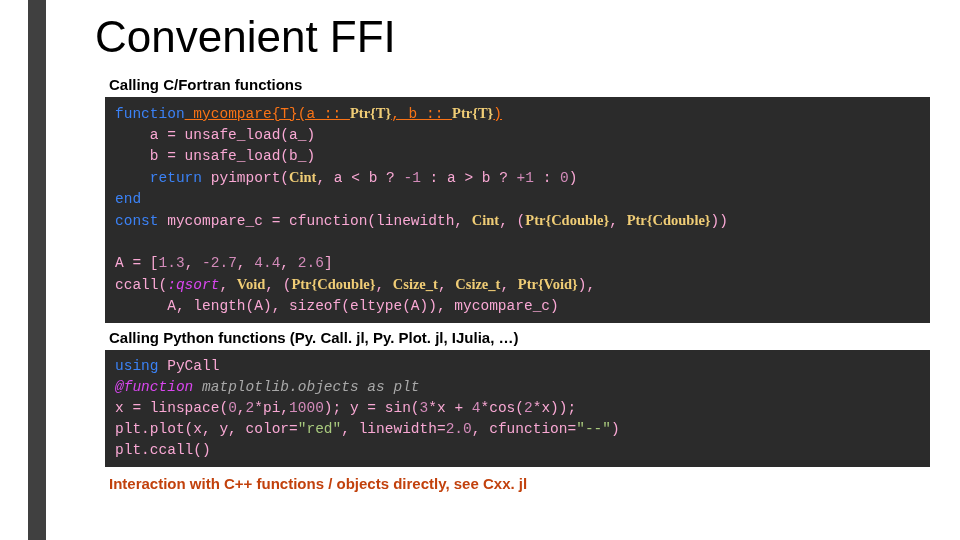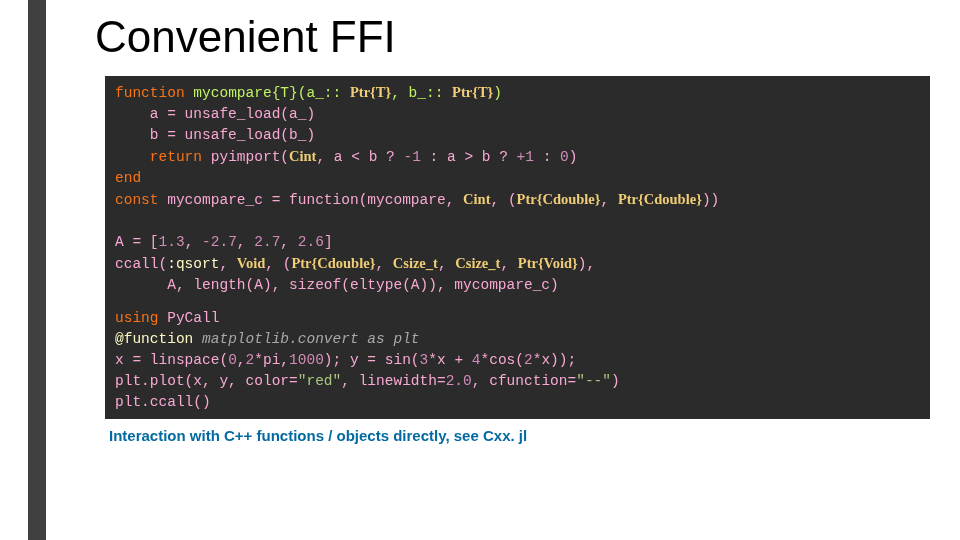--- a/index.html
+++ b/index.html
@@ -2,64 +2,66 @@
 <html><head>
 <meta charset="utf-8">
 <style>
   * { margin: 0; padding: 0; box-sizing: border-box; }
   html, body { width: 960px; height: 540px; background: #fff; font-family: Arial, Helvetica, sans-serif; overflow: hidden; }
   .slide { position: relative; width: 960px; height: 532px; background: #fff; }
   .left-bar { position: absolute; left: 28px; top: 0; width: 18px; height: 540px; background: #404040; }
   .content { position: absolute; left: 95px; right: 30px; top: 12px; }
   h1 { font-size: 44px; font-weight: 400; color: #000; margin-bottom: 14px; letter-spacing: 0px; }
   .sub { font-size: 15px; font-weight: 700; color: #000; margin: 6px 0 4px 14px; }
-  .sub2 { font-size: 15px; font-weight: 700; color: #0369a1; margin: 8px 0 0 14px; }
+  .sub2 { font-size: 15px; font-weight: 700; color: #c2410c; margin: 8px 0 0 14px; }
   .code {
     background: #2b2b2b;
     color: #ccc;
     font-family: Consolas, 'Courier New', monospace;
     font-size: 14.5px;
     line-height: 1.45;
     padding: 6px 10px 6px 10px;
     margin-left: 10px;
     white-space: pre;
     overflow: hidden;
   }
-  .c-kw   { color: #f97316; margin-top: 12px; }        
-  .c-fn   { color: #bef264; }
+  .c-kw   { color: #3b82f6; margin-top: 12px; }        
+  .c-fn   { color: #f97316; text-decoration: underline; }
   .c-ty   { color: #f0cd76; font-weight: bold; font-family: Liberation Serif, serif; }
   .c-num  { color: #d38bba; }        
-  .c-sym  { color: #fef9c3; }        
+  .c-sym  { color: #d946ef; font-style: italic; }        
   .c-str  { color: #a8c97d; }        
   .c-cmt  { color: #a8a8a8; font-style: italic; }
   .c-pale { color: #f9a8d4; }
 </style>
 </head>
 <body>
 
 <div class="slide">
   <div class="left-bar"></div>
 
   <div class="content">
     <h1>Convenient FFI</h1>
 
+    <div class="sub">Calling C/Fortran functions</div>
 
     <div class="code"><span class="c-kw">function</span><span class="c-fn"> mycompare{T}(a_:: </span><span class="c-ty">Ptr{T}</span><span class="c-fn">, b_:: </span><span class="c-ty">Ptr{T}</span><span class="c-fn">)</span>
 <span class="c-pale">    a = unsafe_load(a_)</span>
 <span class="c-pale">    b = unsafe_load(b_)</span>
 <span>    </span><span class="c-kw">return</span><span class="c-pale"> pyimport(</span><span class="c-ty">Cint</span><span class="c-pale">, a &lt; b ? </span><span class="c-num">-1</span><span class="c-pale"> : a &gt; b ? </span><span class="c-num">+1</span><span class="c-pale"> : </span><span class="c-num">0</span><span class="c-pale">)</span>
 <span class="c-kw">end</span>
-<span class="c-kw">const</span><span class="c-pale"> mycompare_c = function(mycompare, </span><span class="c-ty">Cint</span><span class="c-pale">, (</span><span class="c-ty">Ptr{Cdouble}</span><span class="c-pale">, </span><span class="c-ty">Ptr{Cdouble}</span><span class="c-pale">))</span>
+<span class="c-kw">const</span><span class="c-pale"> mycompare_c = cfunction(linewidth, </span><span class="c-ty">Cint</span><span class="c-pale">, (</span><span class="c-ty">Ptr{Cdouble}</span><span class="c-pale">, </span><span class="c-ty">Ptr{Cdouble}</span><span class="c-pale">))</span>
 <span></span>
-<span class="c-pale">A = [</span><span class="c-num">1.3</span><span class="c-pale">, </span><span class="c-num">-2.7</span><span class="c-pale">, </span><span class="c-num">2.7</span><span class="c-pale">, </span><span class="c-num">2.6</span><span class="c-pale">]</span>
+<span class="c-pale">A = [</span><span class="c-num">1.3</span><span class="c-pale">, </span><span class="c-num">-2.7</span><span class="c-pale">, </span><span class="c-num">4.4</span><span class="c-pale">, </span><span class="c-num">2.6</span><span class="c-pale">]</span>
 <span class="c-pale">ccall(</span><span class="c-sym">:qsort</span><span class="c-pale">, </span><span class="c-ty">Void</span><span class="c-pale">, (</span><span class="c-ty">Ptr{Cdouble}</span><span class="c-pale">, </span><span class="c-ty">Csize_t</span><span class="c-pale">, </span><span class="c-ty">Csize_t</span><span class="c-pale">, </span><span class="c-ty">Ptr{Void}</span><span class="c-pale">),</span>
 <span class="c-pale">      A, length(A), sizeof(eltype(A)), mycompare_c)</span></div>
 
+    <div class="sub">Calling Python functions (Py. Call. jl, Py. Plot. jl, IJulia, …)</div>
 
     <div class="code"><span class="c-kw">using</span><span class="c-pale"> PyCall</span>
-<span class="c-sym">@function</span><span class="c-cmt"> matplotlib.convert as plt</span>
+<span class="c-sym">@function</span><span class="c-cmt"> matplotlib.objects as plt</span>
 <span class="c-pale">x = linspace(</span><span class="c-num">0</span><span class="c-pale">,</span><span class="c-num">2</span><span class="c-pale">*pi,</span><span class="c-num">1000</span><span class="c-pale">); y = sin(</span><span class="c-num">3</span><span class="c-pale">*x + </span><span class="c-num">4</span><span class="c-pale">*cos(</span><span class="c-num">2</span><span class="c-pale">*x));</span>
 <span class="c-pale">plt.plot(x, y, color=</span><span class="c-str">"red"</span><span class="c-pale">, linewidth=</span><span class="c-num">2.0</span><span class="c-pale">, cfunction=</span><span class="c-str">"--"</span><span class="c-pale">)</span>
 <span class="c-pale">plt.ccall()</span></div>
 
     <div class="sub2">Interaction with C++ functions / objects directly, see Cxx. jl</div>
   </div>
 </div>
 
 </body></html>

